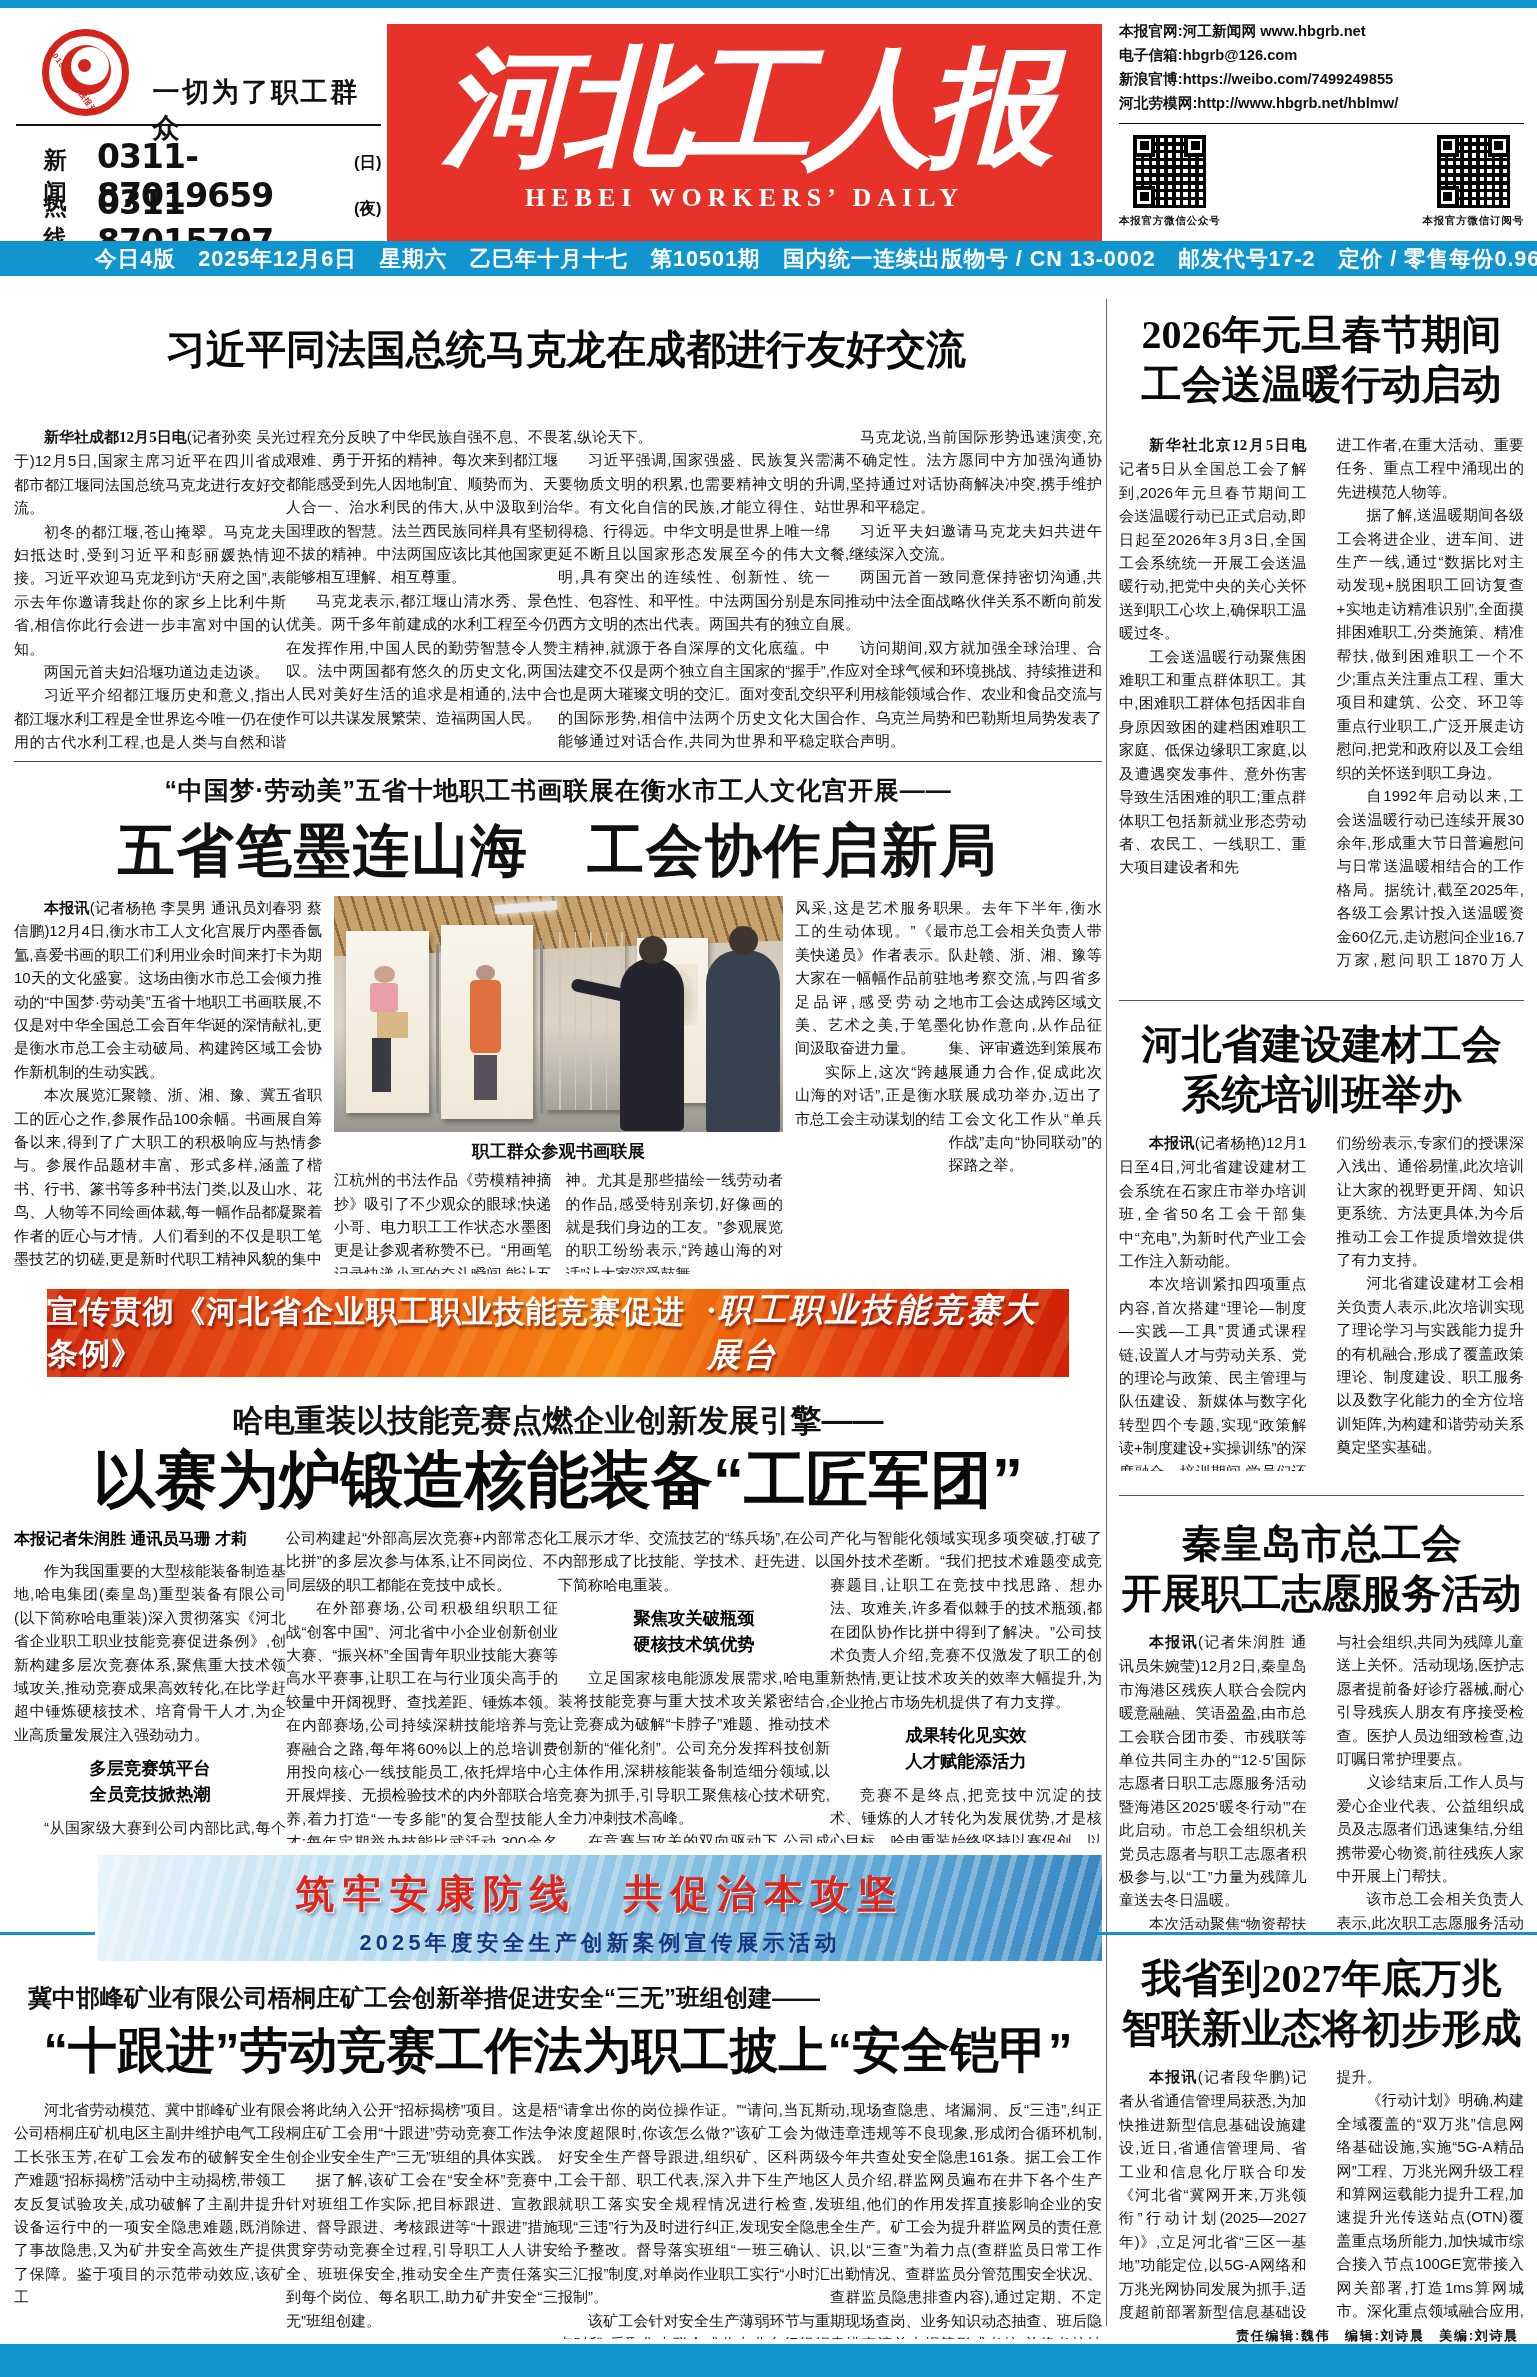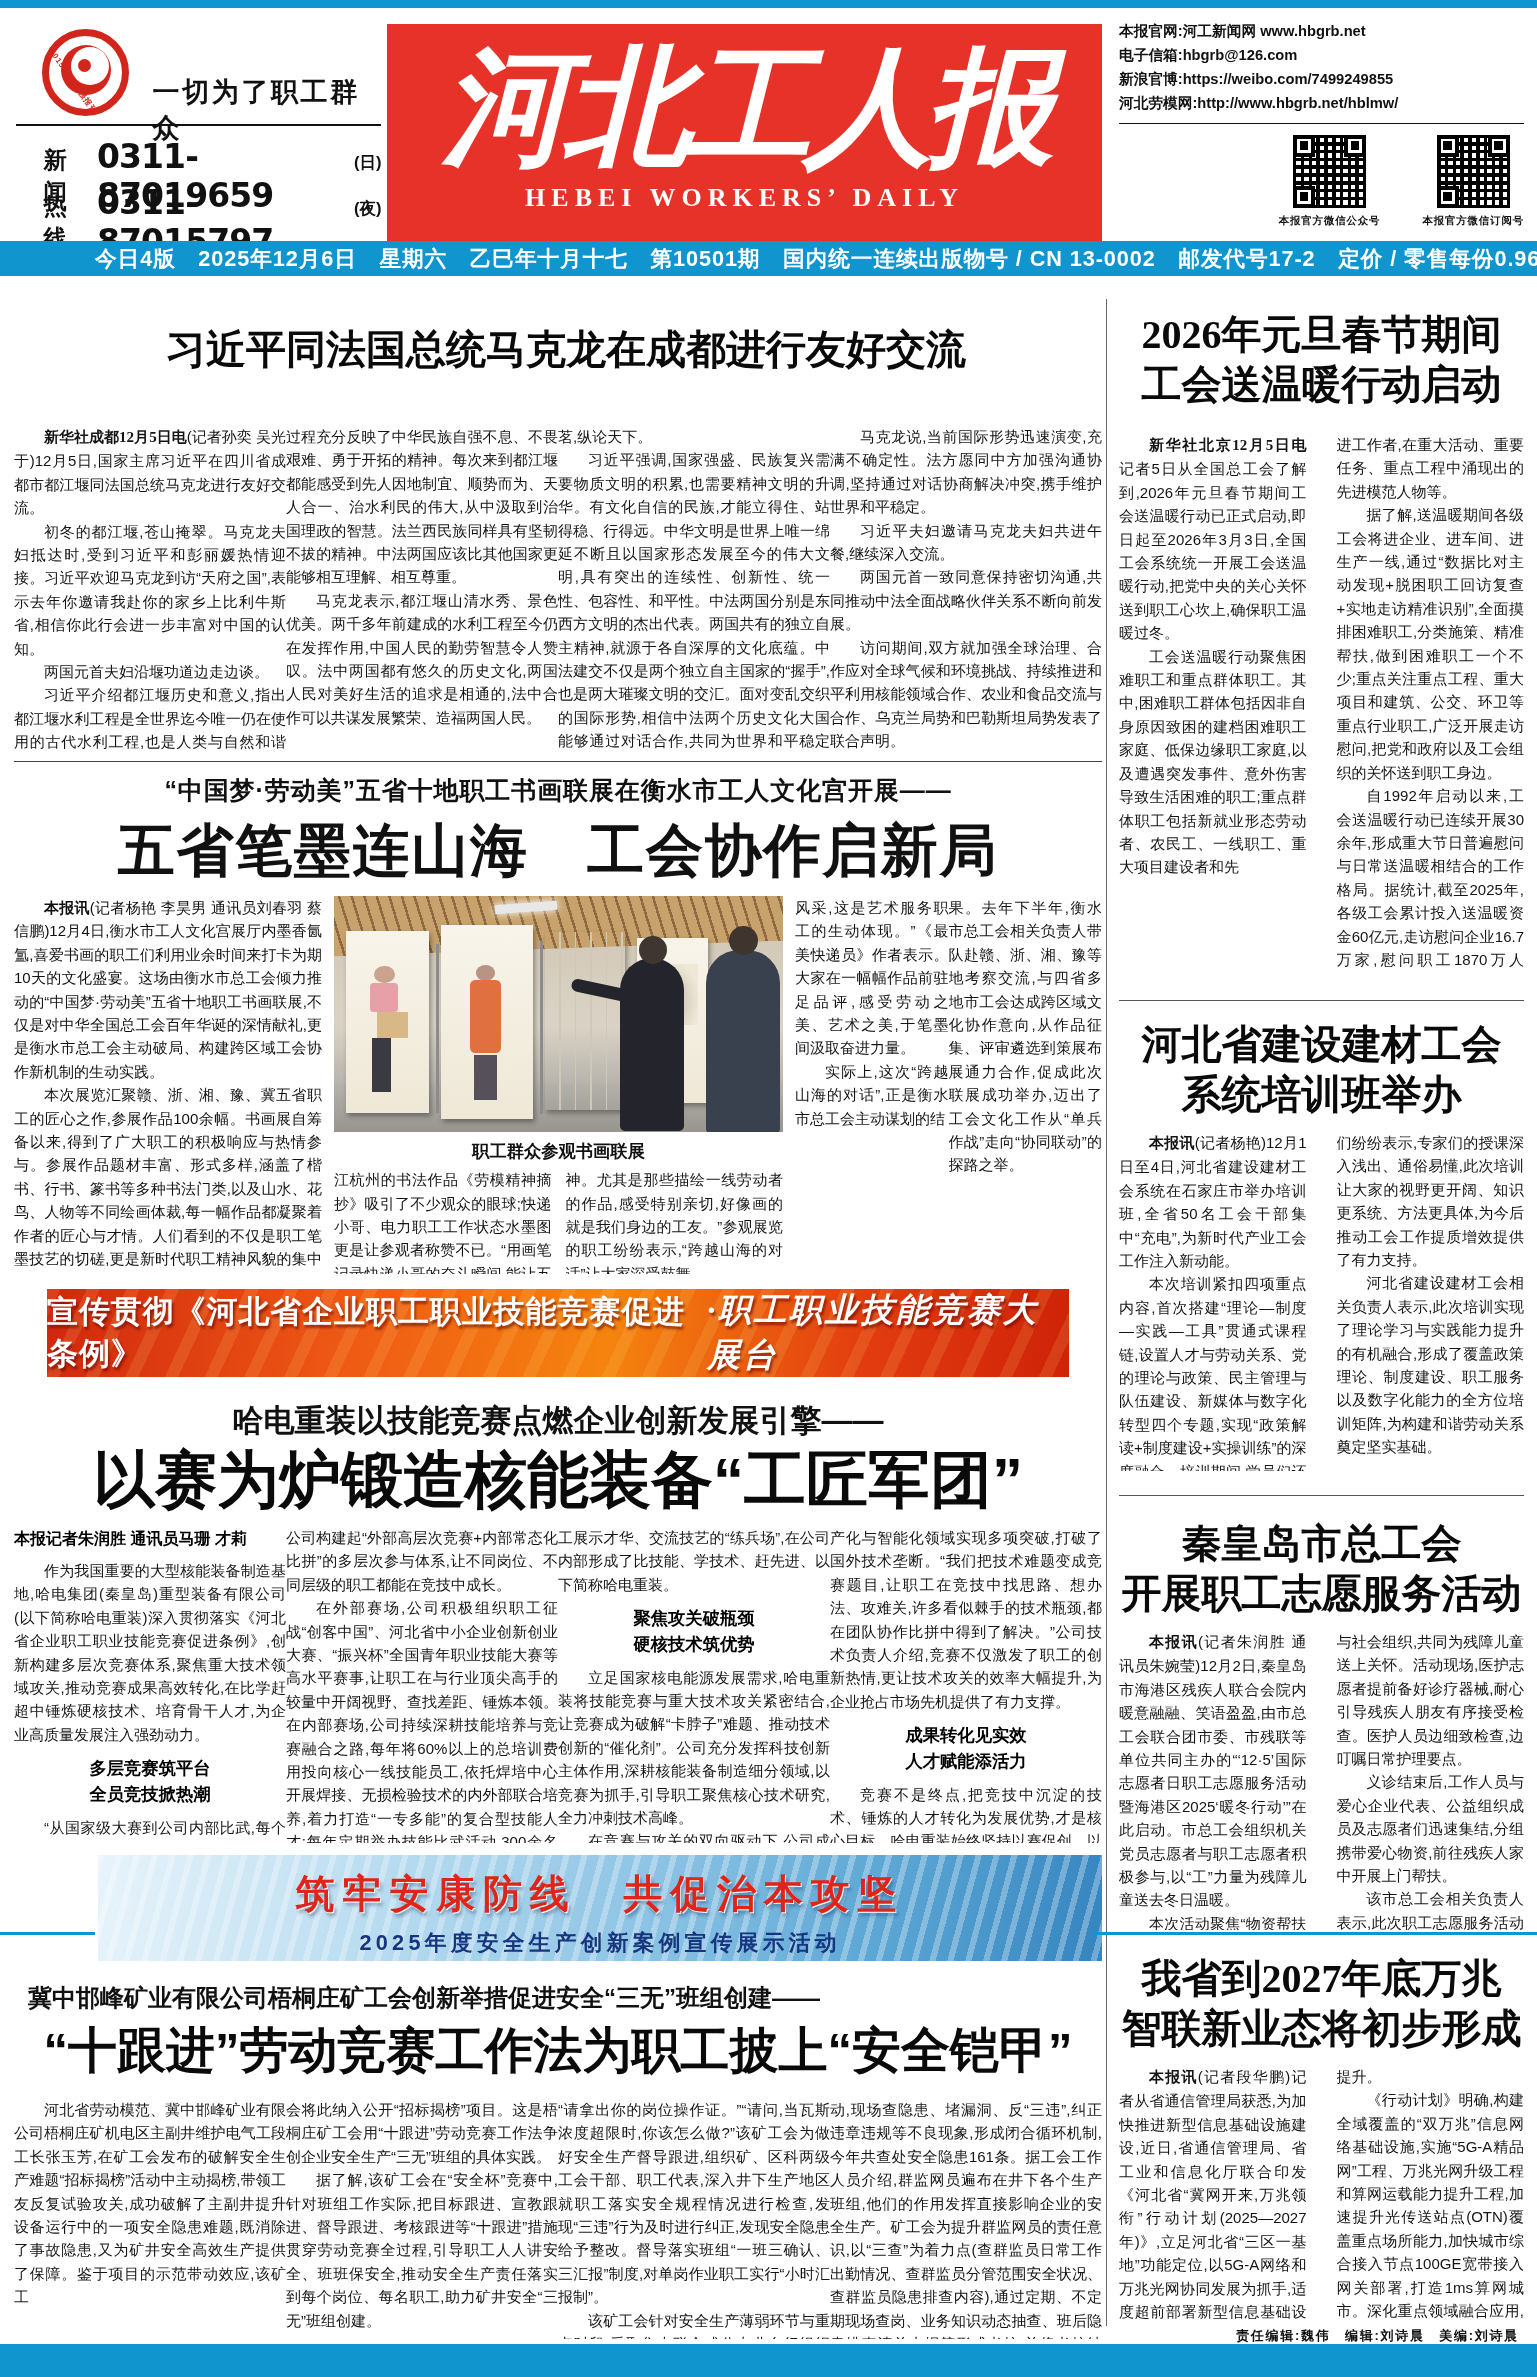--- a/index.html
+++ b/index.html
@@ -22,21 +22,21 @@
   .phone-label{font-size:23.4px;font-weight:bold;font-family:"Liberation Serif",serif}
   .phone-num{font-size:33px;font-weight:900;letter-spacing:-0.9px;font-family:"DejaVu Sans",sans-serif}
   .phone-suffix{font-size:16.5px;font-weight:bold}
   .masthead{position:absolute;left:387px;top:24px;width:715px;height:217px;background:#e63228;color:#fff;text-align:center;overflow:hidden}
   .mast-cn{font-size:128px;line-height:154px;font-weight:900;font-style:italic;letter-spacing:-7px;
            font-family:"DejaVu Serif","Liberation Serif",serif;margin-top:5.2px}
   .mast-en{font-size:26px;font-weight:bold;letter-spacing:6px;font-family:"Liberation Serif",serif}
   .hdr-right{position:absolute;left:1119px;top:19px;width:405px}
   .info-line{font-size:14.7px;font-weight:bold;line-height:24px;white-space:nowrap}
   .hdr-rule-right{margin-top:7.8px;height:1.7px;background:#111;width:100%}
-  .qr-row{display:flex;justify-content:flex-end;gap:42px;margin-top:10.4px}
+  .qr-row{display:flex;justify-content:space-between;gap:42px;margin-top:10.4px}
   .qr-wrap{text-align:center}
   .qr{width:73px;height:73px;margin:0 auto;background-color:#fff;position:relative;
       background-image:repeating-linear-gradient(0deg,#000 0 3.5px,transparent 3.5px 7.8px),
                        repeating-linear-gradient(90deg,#000 0 3.5px,transparent 3.5px 7.8px)}
   .qr .f{position:absolute;width:14px;height:14px;border:4.3px solid #000;background:#fff}
   .qr .f b{position:absolute;left:2.6px;top:2.6px;width:8.7px;height:8.7px;background:#000;display:block}
   .f.tl{left:0;top:0}.f.tr{right:0;top:0}.f.bl{left:0;bottom:0}
   .qr-label{font-size:10.4px;font-weight:bold;margin-top:6px;letter-spacing:0.9px}
   .dateline{position:absolute;left:0;top:241px;width:1537px;height:35px;background:#1095cf;color:#fff;
             font-weight:bold;font-size:21.7px;line-height:35px;padding-left:95px;box-sizing:border-box;letter-spacing:0.9px;white-space:nowrap}

